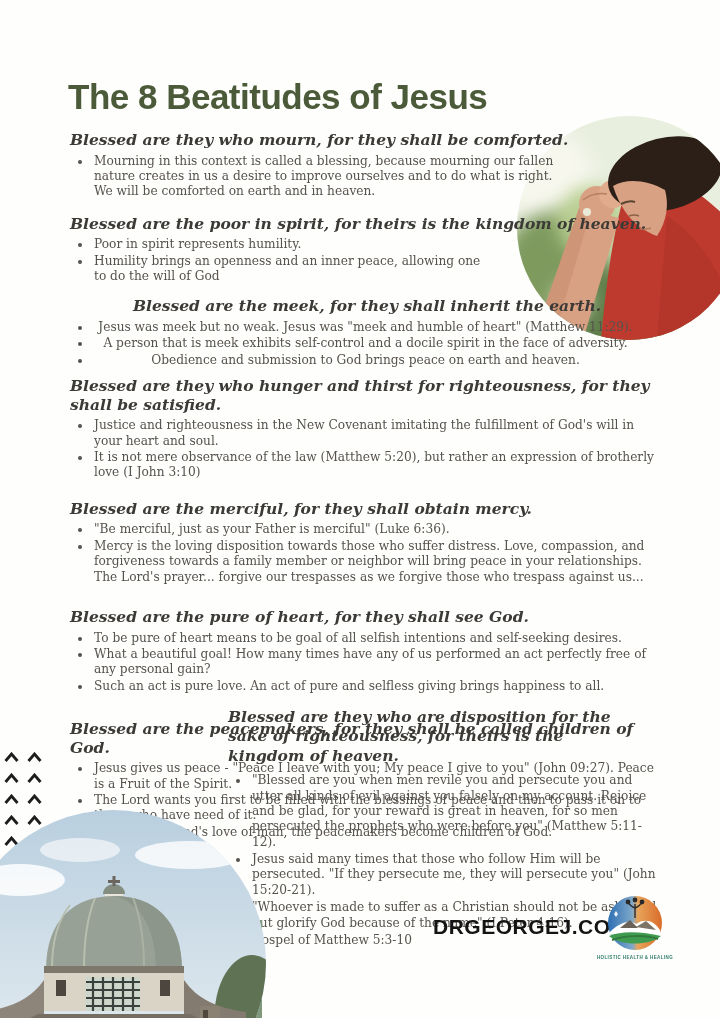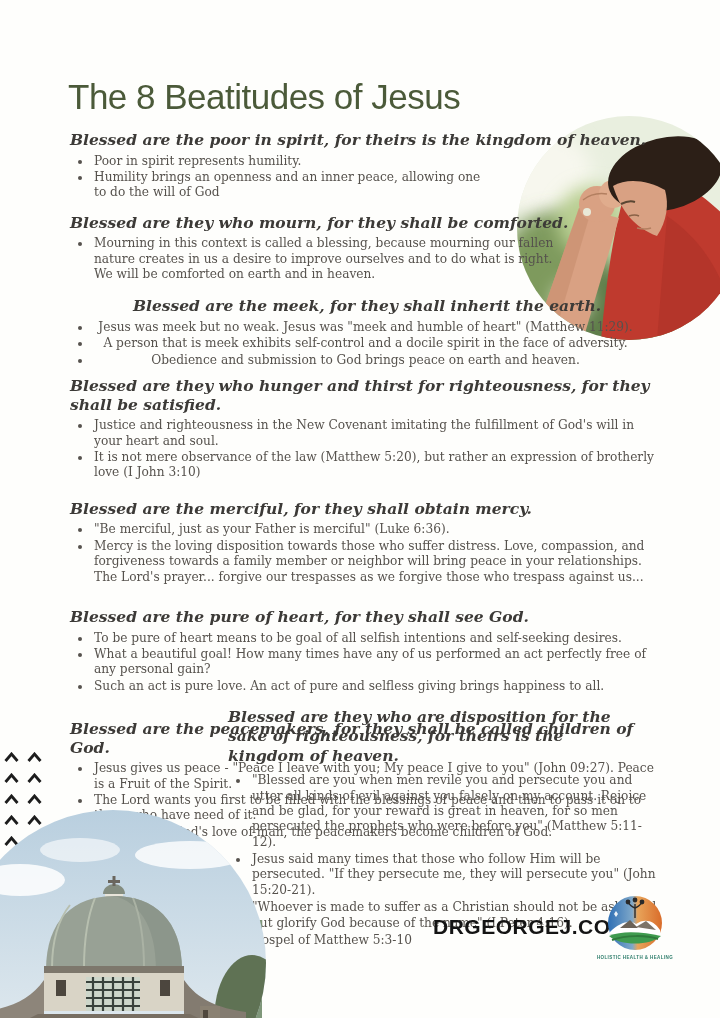--- a/index.html
+++ b/index.html
@@ -4,21 +4,21 @@
 <style>
   html,body{margin:0;padding:0;background:#ffffff;}
   .page{
     position:relative;width:720px;height:1018px;margin:0 auto;
     background:#fefefc;overflow:hidden;
     font-family:"DejaVu Serif", serif;
   }
   .page-title{
     position:absolute;left:68px;top:54px;width:620px;
     font-family:"Liberation Sans", sans-serif;
-    font-weight:400;font-size:35px;letter-spacing:-0.5px;
+    font-weight:700;font-size:35px;letter-spacing:-0.5px;
     color:#4b5a39;
   }
   
   .content{position:absolute;left:70px;top:131px;width:594px;}
   .beatitude h2{
     margin:0 0 4px 0;
     font-family:"DejaVu Serif", serif;font-style:italic;font-weight:700;
     font-size:15.5px;line-height:1.2;color:#3c3a37;
   }
   .beatitude ul{
@@ -114,32 +114,32 @@
       <ellipse cx="148" cy="58" rx="58" ry="36" transform="rotate(-14 148 58)" fill="#2c1f17"></ellipse>
       <path d="M96,70 C104,95 118,112 140,120 C150,105 152,88 148,74 C130,64 110,62 96,70 Z" fill="#d9a183"></path>
       <path d="M104,88 q8,-4 14,-2" stroke="#5a4633" stroke-width="2" fill="none"></path>
       <path d="M112,100 q6,-2 10,0" stroke="#8a6247" stroke-width="1.5" fill="none"></path>
       <path d="M120,112 q8,2 14,0" stroke="#b37f60" stroke-width="1.5" fill="none"></path>
     </svg>
   </div>
 
   <div class="content">
 
+    <section class="beatitude s2">
+      <h2>Blessed are they who mourn, for they shall be comforted.</h2>
+      <ul>
+        <li>Mourning in this context is called a blessing, because mourning our fallen nature creates in us a desire to improve ourselves and to do what is right. We will be comforted on earth and in heaven.</li>
+      </ul>
+    </section>
+
     <section class="beatitude s1">
       <h2>Blessed are the poor in spirit, for theirs is the kingdom of heaven.</h2>
       <ul>
         <li>Poor in spirit represents humility.</li>
         <li>Humility brings an openness and an inner peace, allowing one to do the will of God</li>
-      </ul>
-    </section>
-
-    <section class="beatitude s2">
-      <h2>Blessed are they who mourn, for they shall be comforted.</h2>
-      <ul>
-        <li>Mourning in this context is called a blessing, because mourning our fallen nature creates in us a desire to improve ourselves and to do what is right. We will be comforted on earth and in heaven.</li>
       </ul>
     </section>
 
     <section class="beatitude s3">
       <h2>Blessed are the meek, for they shall inherit the earth.</h2>
       <ul>
         <li>Jesus was meek but no weak. Jesus was "meek and humble of heart" (Matthew 11:29).</li>
         <li>A person that is meek exhibits self-control and a docile spirit in the face of adversity.</li>
         <li>Obedience and submission to God brings peace on earth and heaven.</li>
       </ul>

